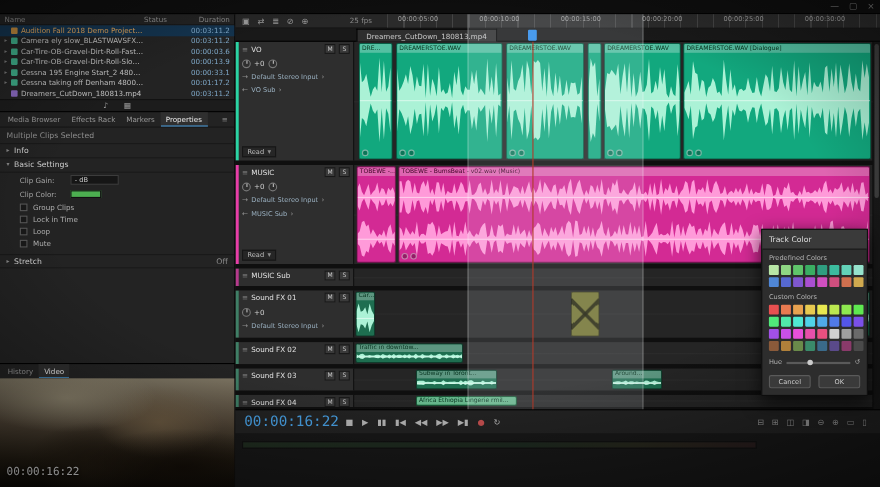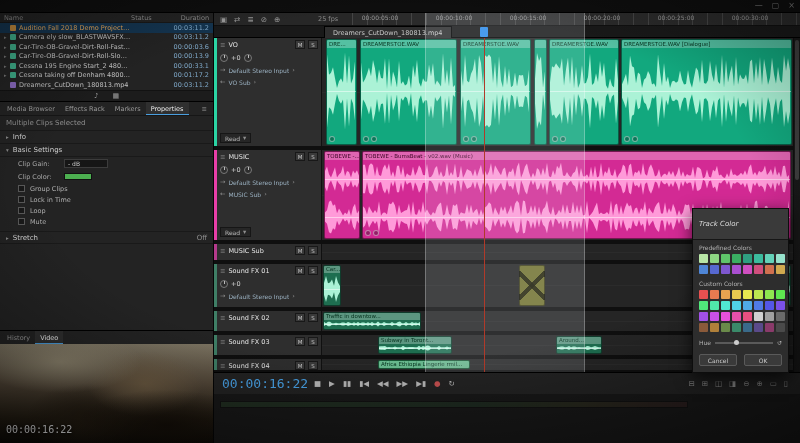--- a/index.html
+++ b/index.html
@@ -103,21 +103,21 @@
 .transport{position:absolute;left:0;top:359px;width:586px;height:22px;background:#232323;border-top:1px solid #000;display:flex;align-items:center;}
 .tc{font-family:"DejaVu Sans Mono","Liberation Mono",monospace;font-size:13px;color:#49a3e8;padding:0 8px;width:100px;flex:none;}
 .tbtns{display:flex;gap:8px;color:#b8b8b8;font-size:7.5px;align-items:center;}
 .tbtns .rec{color:#c65050;}
 .zooms{margin-left:auto;display:flex;gap:7px;color:#9a9a9a;font-size:7.5px;padding-right:12px;}
 .bottom{position:absolute;left:0;top:381px;width:586px;height:49px;background:#181818;}
 .levels{position:absolute;left:6px;top:7px;width:468px;height:7px;background:linear-gradient(90deg,#2c4a2c,#25402a 55%,#3c3c24 78%,#402626);border:1px solid #090909;opacity:.45;}
 
 
 .dialog{position:absolute;left:692px;top:208px;width:97px;background:#2d2d2d;border:1px solid #0d0d0d;box-shadow:0 5px 16px rgba(0,0,0,.7);z-index:10;}
-.dtitle{height:31px;background:#3a3a3a;color:#ddd;font-size:7px;display:flex;align-items:center;padding:0 6px;border-bottom:1px solid #161616;font-style:italic;}
+.dtitle{height:18px;background:#3a3a3a;color:#ddd;font-size:7px;display:flex;align-items:center;padding:0 6px;border-bottom:1px solid #161616;}
 .dlabel{padding:4px 6px 2px;color:#b2b2b2;font-size:6px;}
 .dgrid{display:grid;grid-template-columns:repeat(8,9px);gap:2px;padding:1px 6px 2px;}
 .swatch{width:9px;height:9px;border-radius:1px;}
 .hue{display:flex;align-items:center;gap:4px;padding:5px 6px 3px;color:#b2b2b2;font-size:6px;}
 .hslider{flex:1;height:2px;background:#5a5a5a;position:relative;}
 .hslider:after{content:"";position:absolute;left:32%;top:-2px;width:5px;height:5px;border-radius:50%;background:#ccc;}
 .dbtns{display:flex;justify-content:space-between;padding:5px 6px 6px;}
 .dbtn{min-width:38px;height:12px;background:#3a3a3a;border:1px solid #5a5a5a;border-radius:2px;color:#ccc;font-size:6px;display:flex;align-items:center;justify-content:center;}
 
 .vignette{position:absolute;left:0;top:0;width:800px;height:443px;pointer-events:none;z-index:9;background:radial-gradient(ellipse 85% 75% at 50% 42%, transparent 52%, rgba(0,0,0,.55) 100%);}

